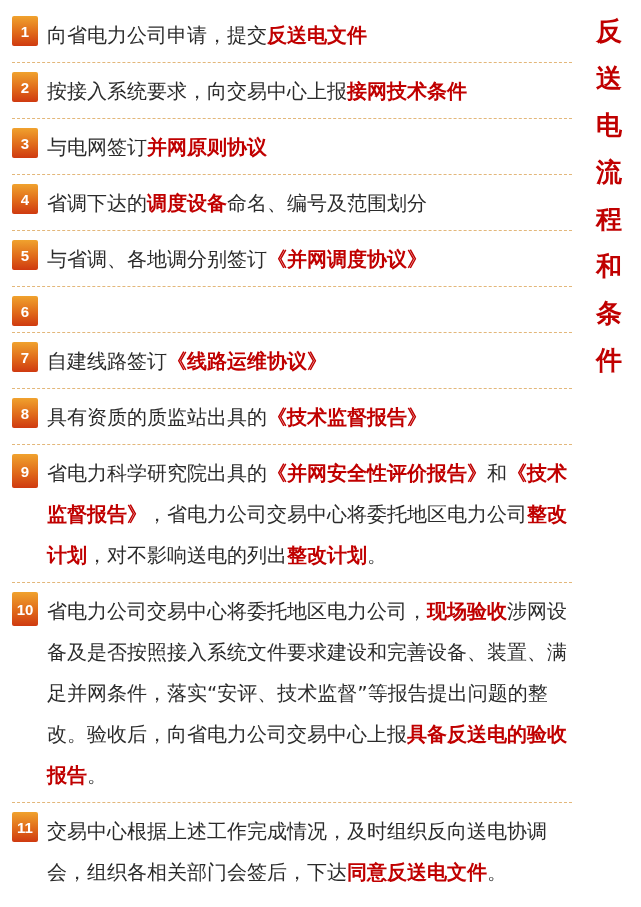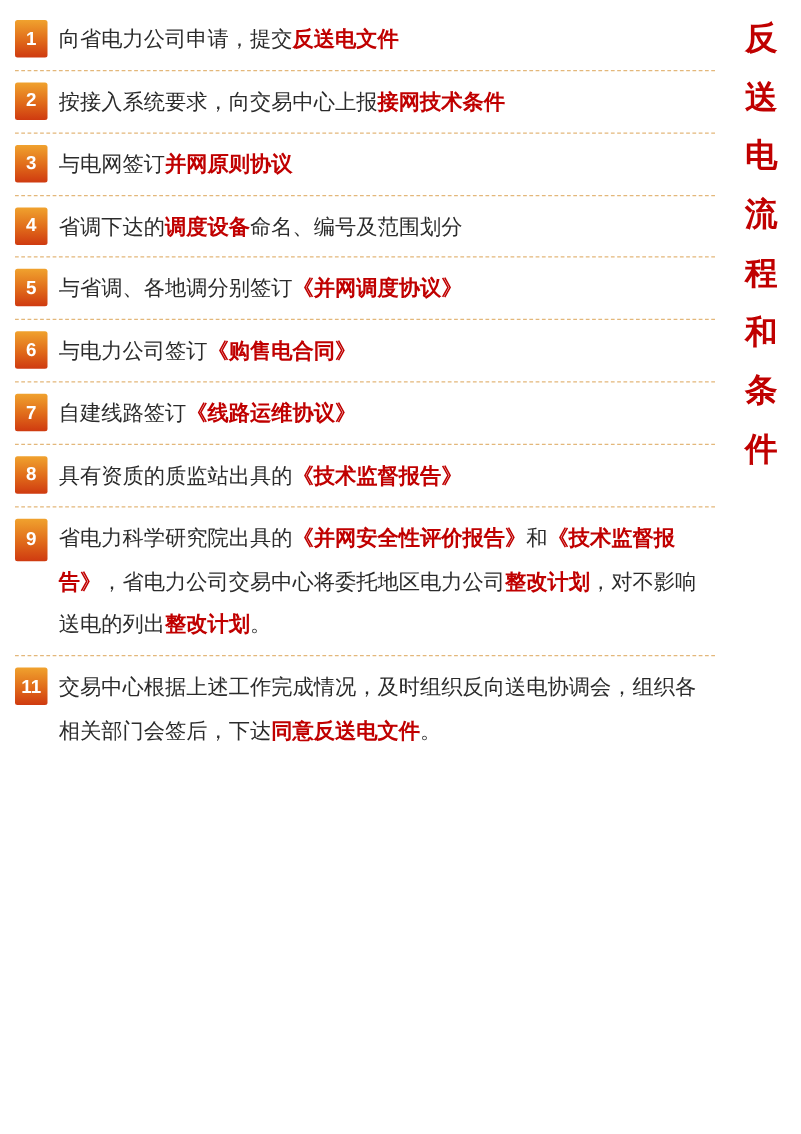--- a/index.html
+++ b/index.html
@@ -72,21 +72,21 @@
     border-radius: 2px;
     font-family: "Liberation Sans", sans-serif;
     padding: 3px 0;
     box-sizing: border-box;
   }
   .num.tall {
     min-height: 34px;
   }
   .txt {
     flex: 1 1 auto;
-    font-size: 17px;
+    font-size: 20px;
     line-height: 2.05;
     color: #2b2b2b;
     font-family: "DejaVu Sans", "Liberation Sans", sans-serif;
     padding-top: 1px;
     word-break: break-all;
   }
   .hl {
     color: #c00000;
     font-weight: bold;
   }
@@ -123,33 +123,36 @@
       <div class="row">
         <div class="num">4</div>
         <div class="txt"><span>省调下达的</span><span class="hl">调度设备</span><span>命名、编号及范围划分</span></div>
       </div>
       <div class="row">
         <div class="num">5</div>
         <div class="txt"><span>与省调、各地调分别签订</span><span class="hl">《并网调度协议》</span></div>
       </div>
       <div class="row">
         <div class="num">6</div>
-        <div class="txt"><span>与电力公司签订</span><span class="hl">《购售电合同》</span></div>
       </div>
       <div class="row">
         <div class="num">7</div>
         <div class="txt"><span>自建线路签订</span><span class="hl">《线路运维协议》</span></div>
       </div>
       <div class="row">
         <div class="num">8</div>
         <div class="txt"><span>具有资质的质监站出具的</span><span class="hl">《技术监督报告》</span></div>
       </div>
       <div class="row">
         <div class="num tall">9</div>
         <div class="txt"><span>省电力科学研究院出具的</span><span class="hl">《并网安全性评价报告》</span><span>和</span><span class="hl">《技术监督报告》</span><span>，省电力公司交易中心将委托地区电力公司</span><span class="hl">整改计划</span><span>，对不影响送电的列出</span><span class="hl">整改计划</span><span>。</span></div>
       </div>
       <div class="row">
+        <div class="num tall">10</div>
+        <div class="txt"><span>省电力公司交易中心将委托地区电力公司，</span><span class="hl">现场验收</span><span>涉网设备及是否按照接入系统文件要求建设和完善设备、装置、满足并网条件，落实“安评、技术监督”等报告提出问题的整改。验收后，向省电力公司交易中心上报</span><span class="hl">具备反送电的验收报告</span><span>。</span></div>
+      </div>
+      <div class="row">
         <div class="num">11</div>
         <div class="txt"><span>交易中心根据上述工作完成情况，及时组织反向送电协调会，组织各相关部门会签后，下达</span><span class="hl">同意反送电文件</span><span>。</span></div>
       </div>
     </div>
 
 </div>
 
 </body></html>

